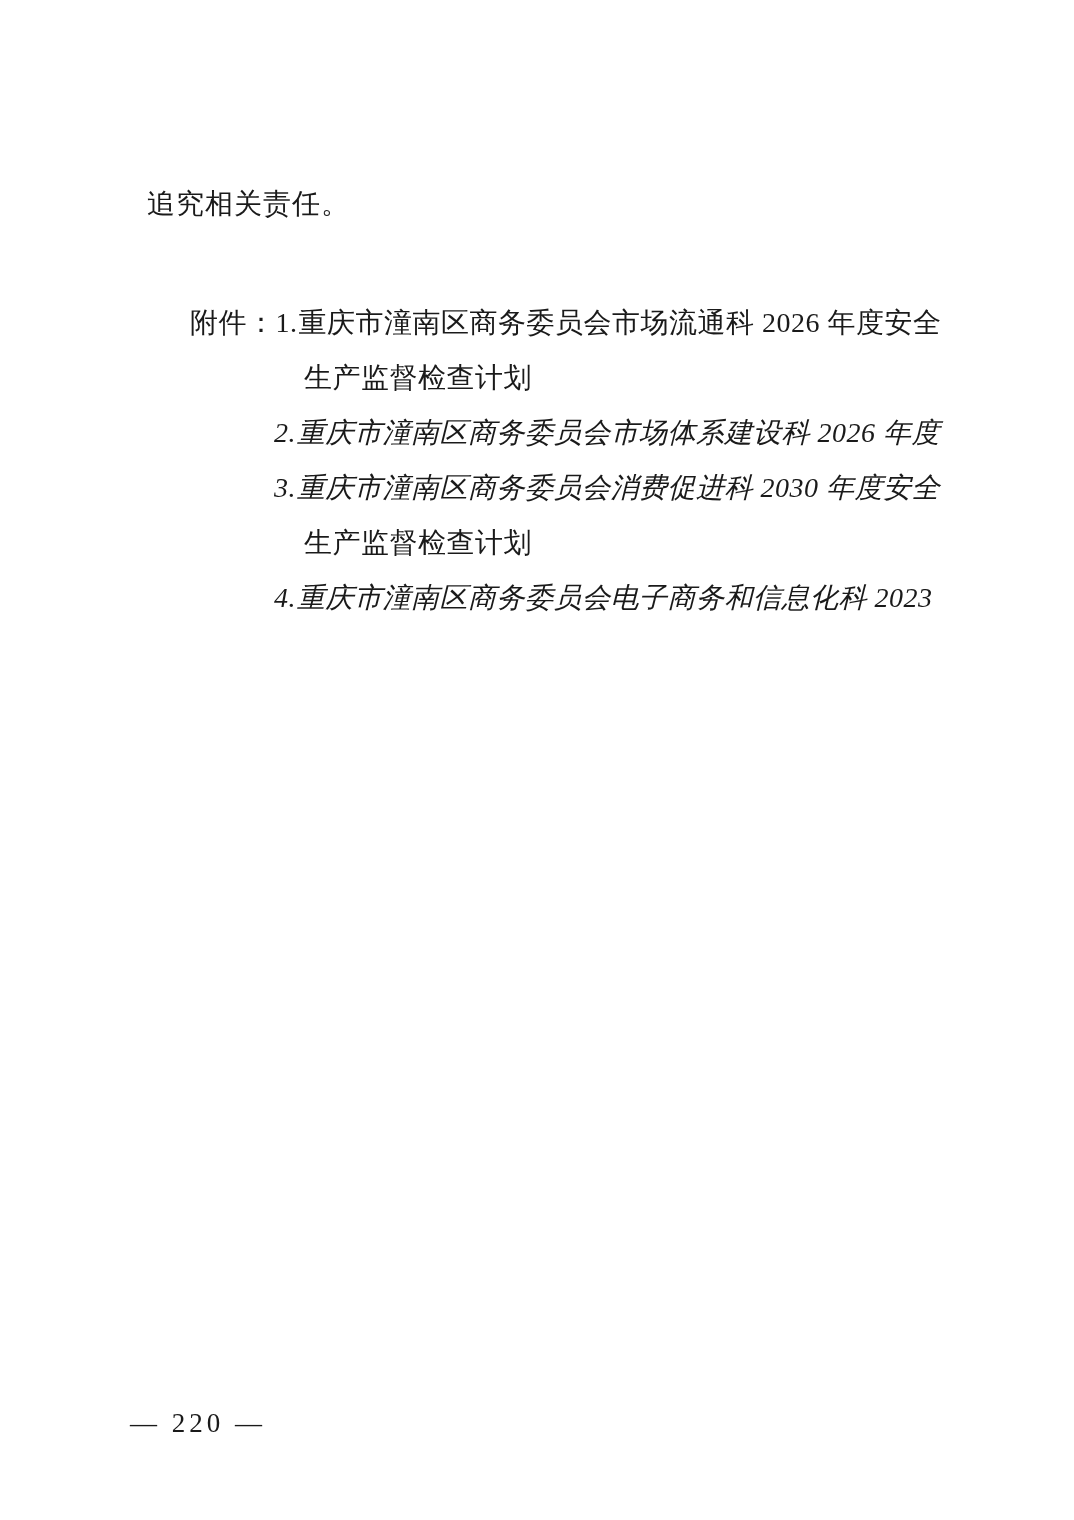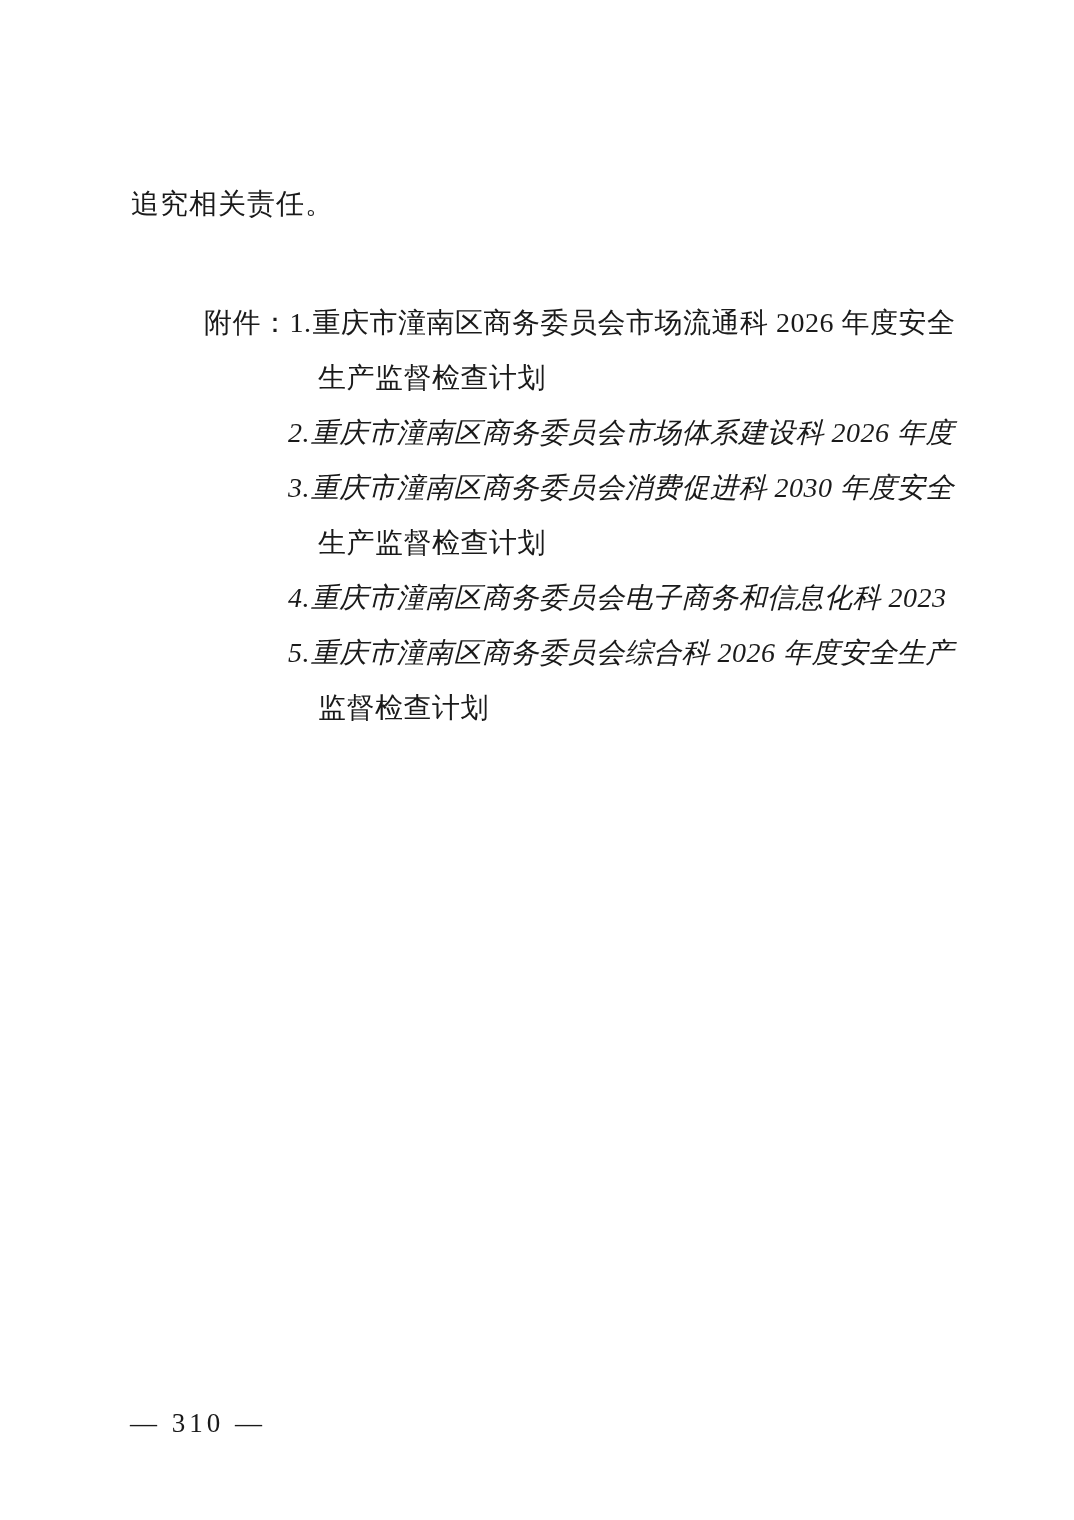--- a/index.html
+++ b/index.html
@@ -12,39 +12,38 @@
     width: 1074px;
     height: 1520px;
     background: #ffffff;
     font-family: "Liberation Serif", "DejaVu Serif", serif;
     color: #1a1a1a;
     margin: 0 auto;
     overflow: hidden;
   }
   .para {
     position: absolute;
-    left: 131px;
+    left: 147px;
     top: 186px;
     font-size: 28px;
     line-height: 36px;
     letter-spacing: 1px;
     white-space: nowrap;
   }
   .attachments {
     position: absolute;
     left: 190px;
     top: 295px;
     font-size: 28px;
     line-height: 55px;
     width: 800px;
   }
   .line {
     white-space: nowrap;
     letter-spacing: 0.5px;
-    margin-left: 14px;
   }
   .cont {
     padding-left: 114px;
   }
   .numline {
     padding-left: 84px;
     font-style: italic;
   }
   .num {
     padding-right: 1px;
@@ -79,22 +78,18 @@
 
     <div class="line numline">
       <span class="num">3.</span><span>重庆市潼南区商务委员会消费促进科 2030 年度安全</span>
     </div>
     <div class="line cont">生产监督检查计划</div>
 
     <div class="line numline">
       <span class="num">4.</span><span>重庆市潼南区商务委员会电子商务和信息化科 2023</span>
     </div>
 
-    <div class="line numline">
-      <span class="num">5.</span><span>重庆市潼南区商务委员会综合科 2026 年度安全生产</span>
-    </div>
-    <div class="line cont">监督检查计划</div>
 
   </div>
 
-  <div class="pagenum">— 310 —</div>
+  <div class="pagenum">— 220 —</div>
 
 </div>
 
 </body></html>

